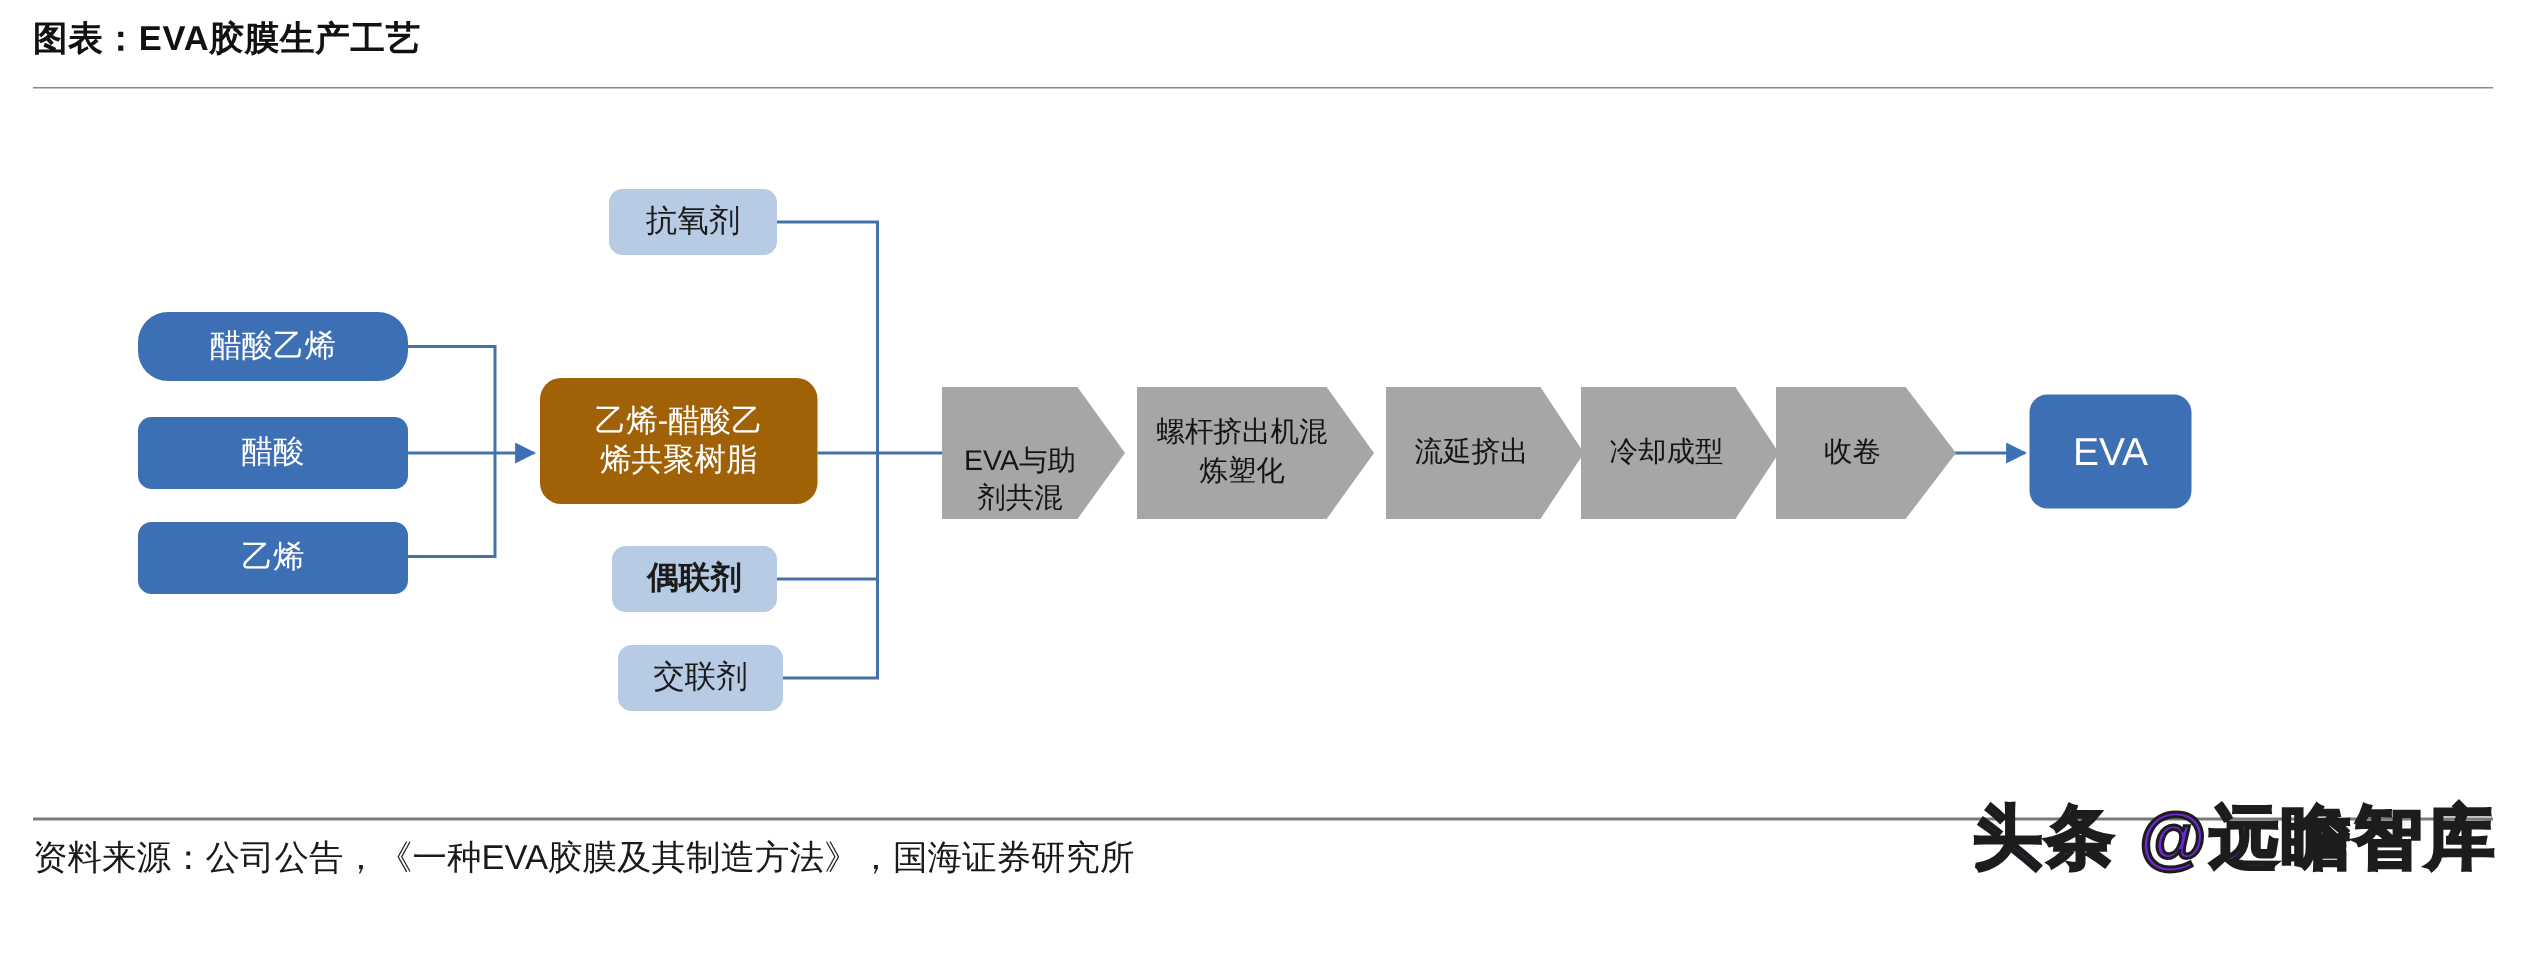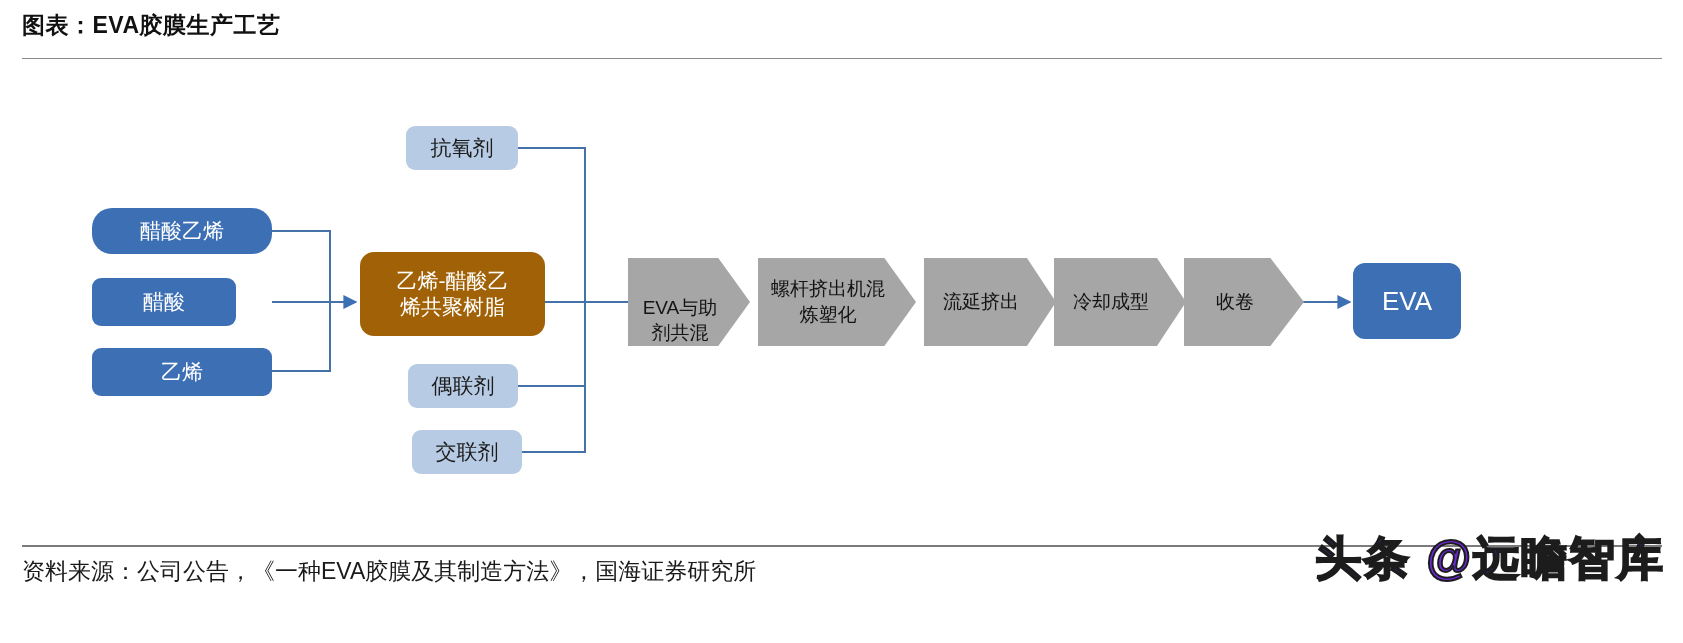--- a/index.html
+++ b/index.html
@@ -171,36 +171,36 @@
       </g>
 
       <g stroke="#4472A8" stroke-width="2" fill="none">
         <path d="M 1285 302 L 1350 302" marker-end="url(#arrowblue)"></path>
       </g>
     </svg>
 
     <div class="node dark" style="left:92px; top:208px; width:180px; height:46px;border-radius:20px;">
       <span>醋酸乙烯</span>
     </div>
-    <div class="node dark" style="left:92px; top:278px; width:144px; height:48px;">
+    <div class="node dark" style="left:92px; top:278px; width:180px; height:48px;">
       <span>醋酸</span>
     </div>
     <div class="node dark" style="left:92px; top:348px; width:180px; height:48px;">
       <span>乙烯</span>
     </div>
 
     <div class="node resin" style="left:360px; top:252px; width:185px; height:84px; flex-direction:column;">
       <span>乙烯-醋酸乙</span>
       <span>烯共聚树脂</span>
     </div>
 
     <div class="node light" style="left:406px; top:126px; width:112px; height:44px;">
       <span>抗氧剂</span>
     </div>
-    <div class="node light" style="left:408px; top:364px; width:110px; height:44px;">
+    <div class="node light" style="left:408px; top:364px; width:110px; height:44px;font-weight:bold;">
       <span>偶联剂</span>
     </div>
     <div class="node light" style="left:412px; top:430px; width:110px; height:44px;">
       <span>交联剂</span>
     </div>
 
     <div class="chevron" style="left:628px; top:258px; width:122px; height:88px;
          clip-path: polygon(0 0, 74% 0, 100% 50%, 74% 100%, 0 100%); align-items: flex-end;">
       <span class="ctext">
         <span>EVA与助</span><br>

